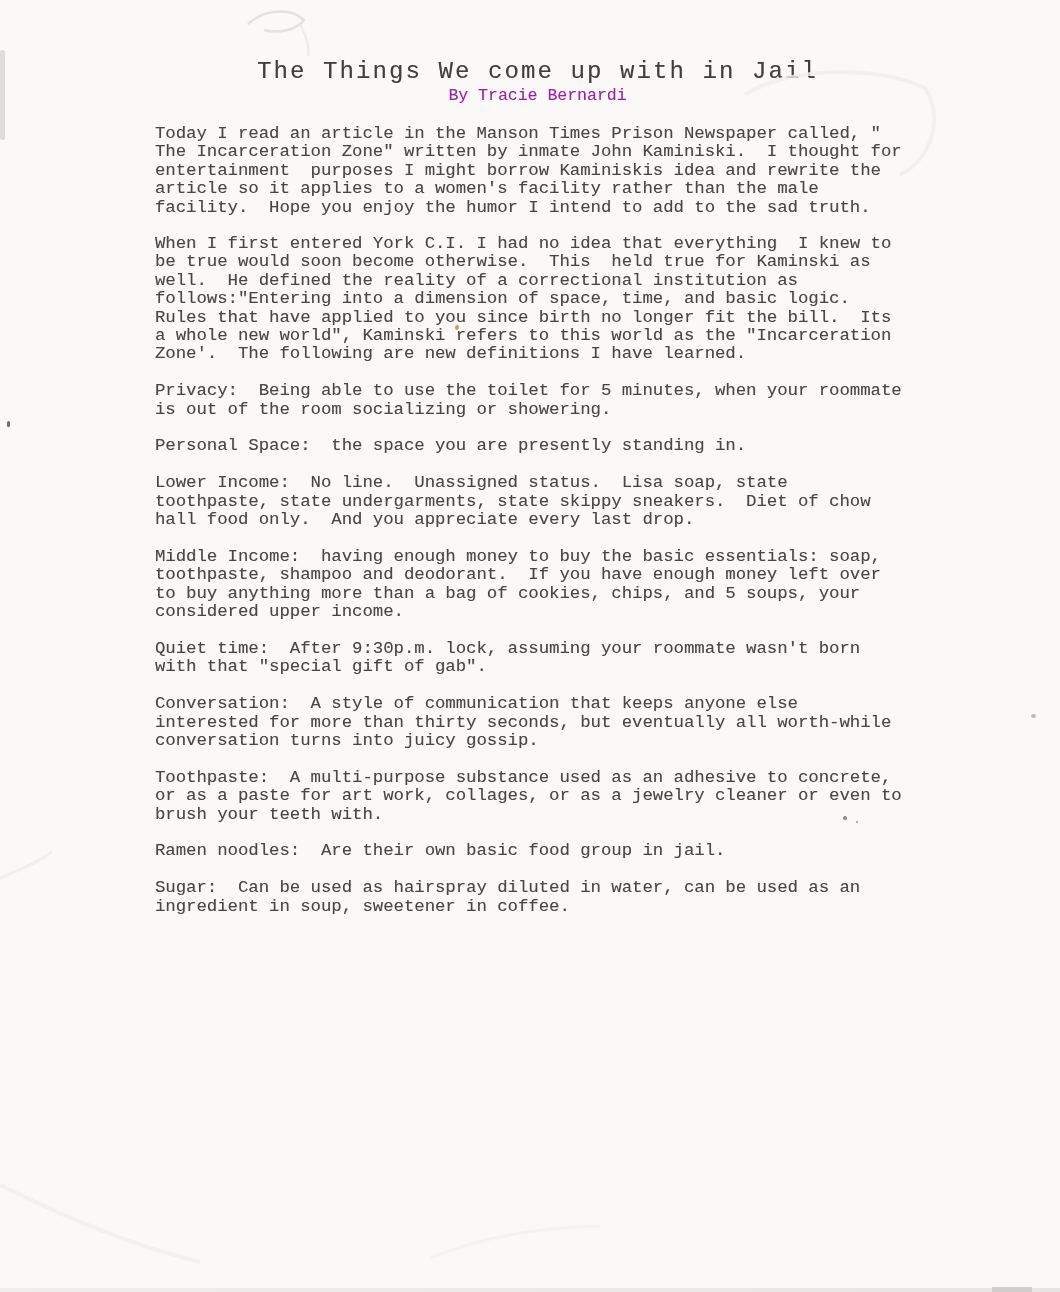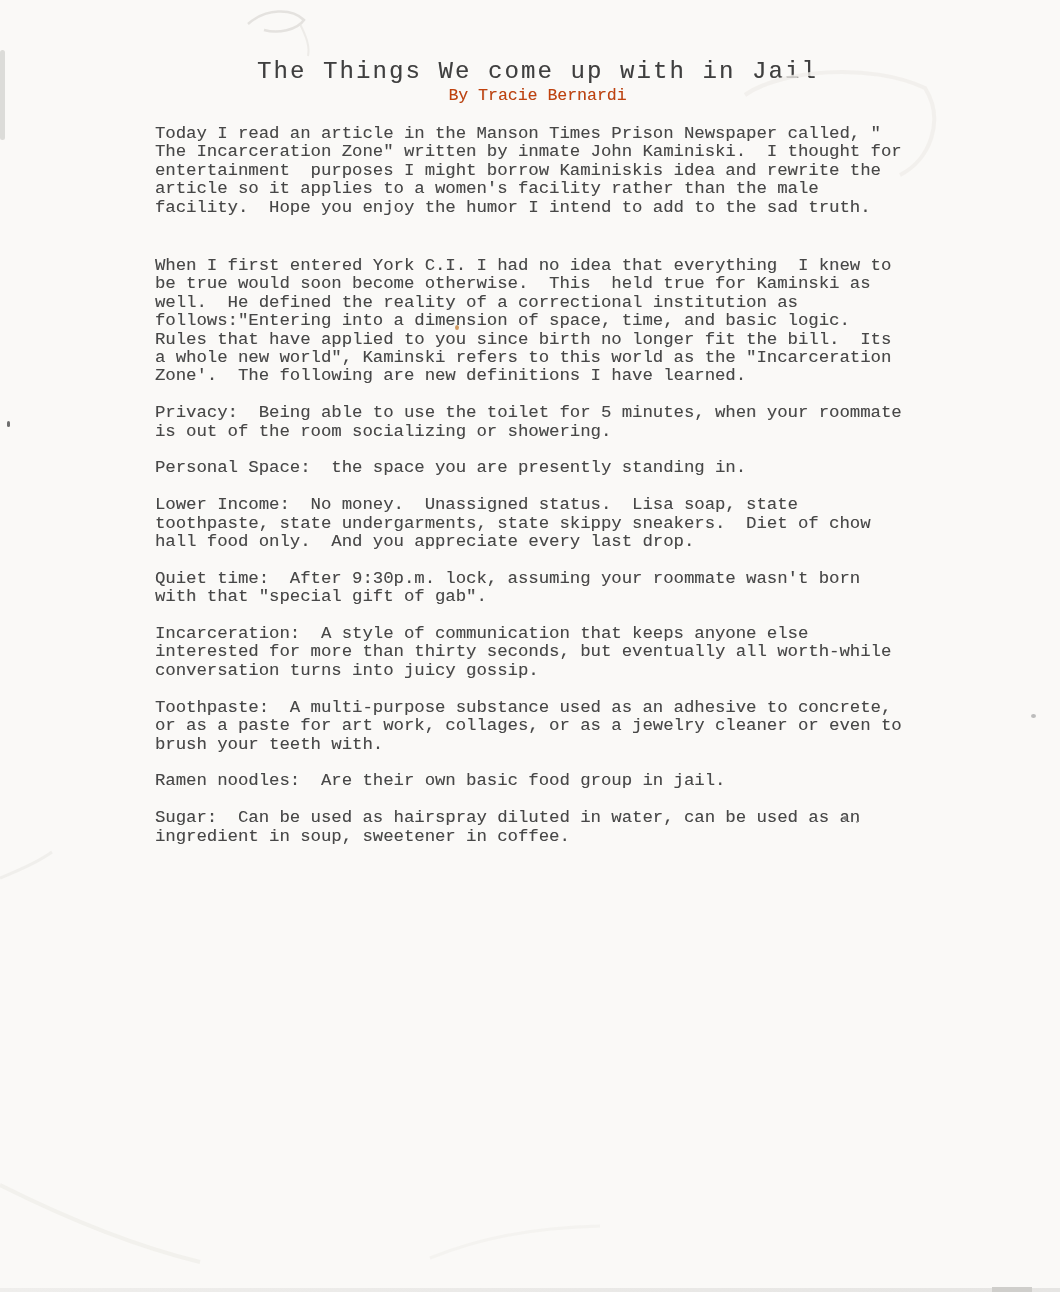--- a/index.html
+++ b/index.html
@@ -38,33 +38,33 @@
     line-height:28px;
     text-align:center;
     white-space:pre;
     color:#3f3f3f;
     text-shadow:0.3px 0.3px 0.5px rgba(60,60,60,.35);
   }
   .byline{
     font-size:16.5px;
     line-height:20px;
     text-align:center;
-    color:#c2410c;
+    color:#a21caf;
     text-shadow:0.3px 0.3px 0.4px rgba(60,60,60,.3);
   }
   .doc-body{margin-top:19px;width:765px;}
   .para{
     margin:18.4px 0 0 0;
     font-size:17.3px;
     line-height:18.4px;
     white-space:pre-wrap;
     text-shadow:0.3px 0.3px 0.45px rgba(60,60,60,.32);
   }
   .para.first{margin-top:0;}
-  .para.gap2{margin-top:40px;}
+  .para.gap2{margin-top:18px;}
 </style>
 </head>
 <body>
 
 <div class="page">
 
   <svg class="artifacts" viewBox="0 0 1060 1292">
     <path d="M248 24 C 266 8, 292 8, 304 20 C 297 30, 278 34, 264 30" fill="none" stroke="#dedcd8" stroke-width="2.5" opacity="0.8"></path>
     <path d="M300 24 C 306 36, 310 46, 308 56" fill="none" stroke="#e7e5e1" stroke-width="2" opacity="0.7"></path>
     <path d="M745 95 C 780 70, 870 62, 925 88 C 945 120, 930 160, 900 175" fill="none" stroke="#f0eeea" stroke-width="4" opacity="0.8"></path>
@@ -94,26 +94,30 @@
     <p class="para gap2">When I first entered York C.I. I had no idea that everything  I knew to
 be true would soon become otherwise.  This  held true for Kaminski as
 well.  He defined the reality of a correctional institution as
 follows:"Entering into a dimension of space, time, and basic logic.
 Rules that have applied to you since birth no longer fit the bill.  Its
 a whole new world", Kaminski refers to this world as the "Incarceration
 Zone'.  The following are new definitions I have learned.</p>
     <p class="para">Privacy:  Being able to use the toilet for 5 minutes, when your roommate
 is out of the room socializing or showering.</p>
     <p class="para">Personal Space:  the space you are presently standing in.</p>
-    <p class="para">Lower Income:  No money.  Unassigned status.  Lisa soap, state
+    <p class="para">Lower Income:  No line.  Unassigned status.  Lisa soap, state
 toothpaste, state undergarments, state skippy sneakers.  Diet of chow
 hall food only.  And you appreciate every last drop.</p>
+    <p class="para">Middle Income:  having enough money to buy the basic essentials: soap,
+toothpaste, shampoo and deodorant.  If you have enough money left over
+to buy anything more than a bag of cookies, chips, and 5 soups, your
+considered upper income.</p>
     <p class="para">Quiet time:  After 9:30p.m. lock, assuming your roommate wasn't born
 with that "special gift of gab".</p>
-    <p class="para">Incarceration:  A style of communication that keeps anyone else
+    <p class="para">Conversation:  A style of communication that keeps anyone else
 interested for more than thirty seconds, but eventually all worth-while
 conversation turns into juicy gossip.</p>
     <p class="para">Toothpaste:  A multi-purpose substance used as an adhesive to concrete,
 or as a paste for art work, collages, or as a jewelry cleaner or even to
 brush your teeth with.</p>
     <p class="para">Ramen noodles:  Are their own basic food group in jail.</p>
     <p class="para">Sugar:  Can be used as hairspray diluted in water, can be used as an
 ingredient in soup, sweetener in coffee.</p>
   </div>
 </div>

